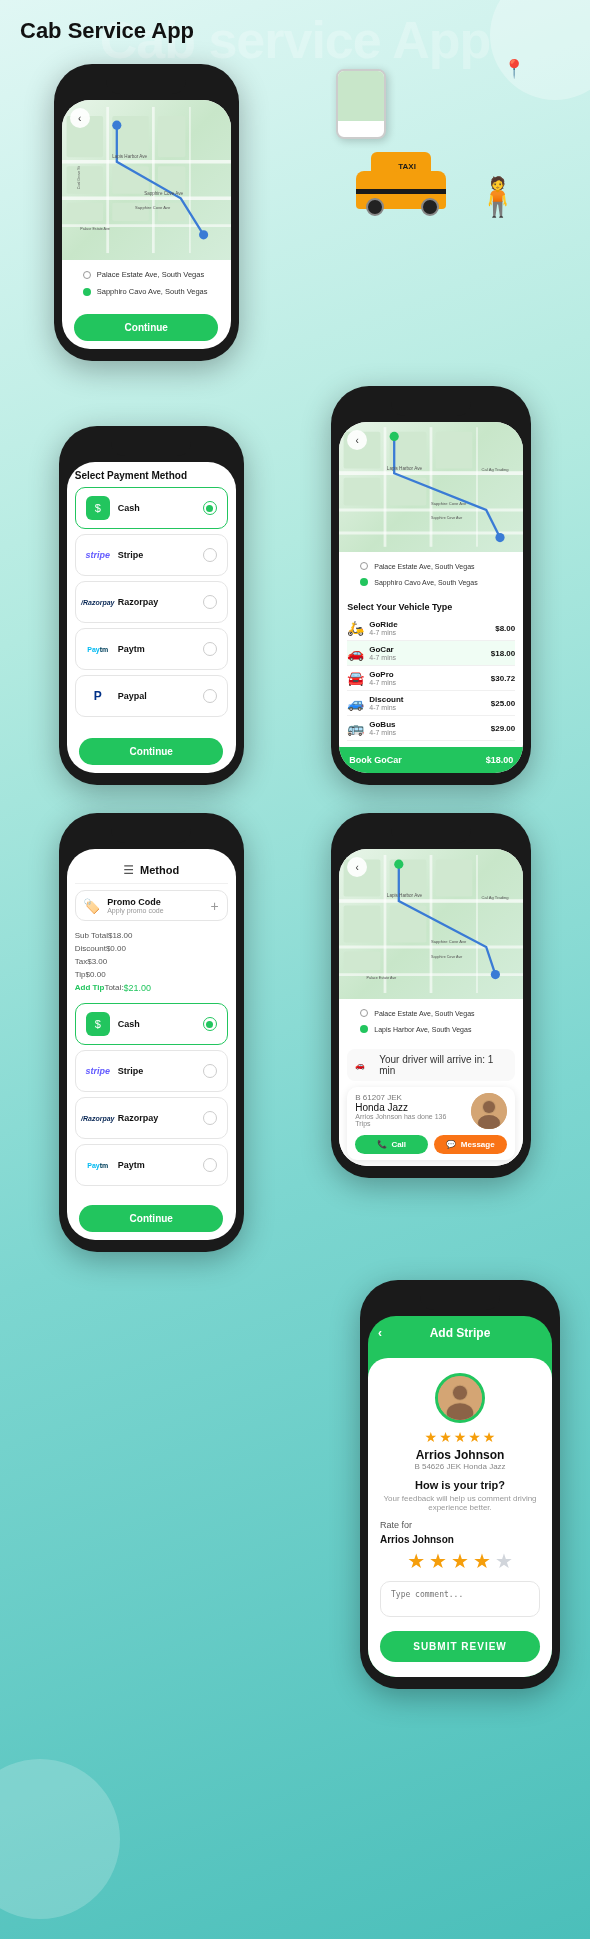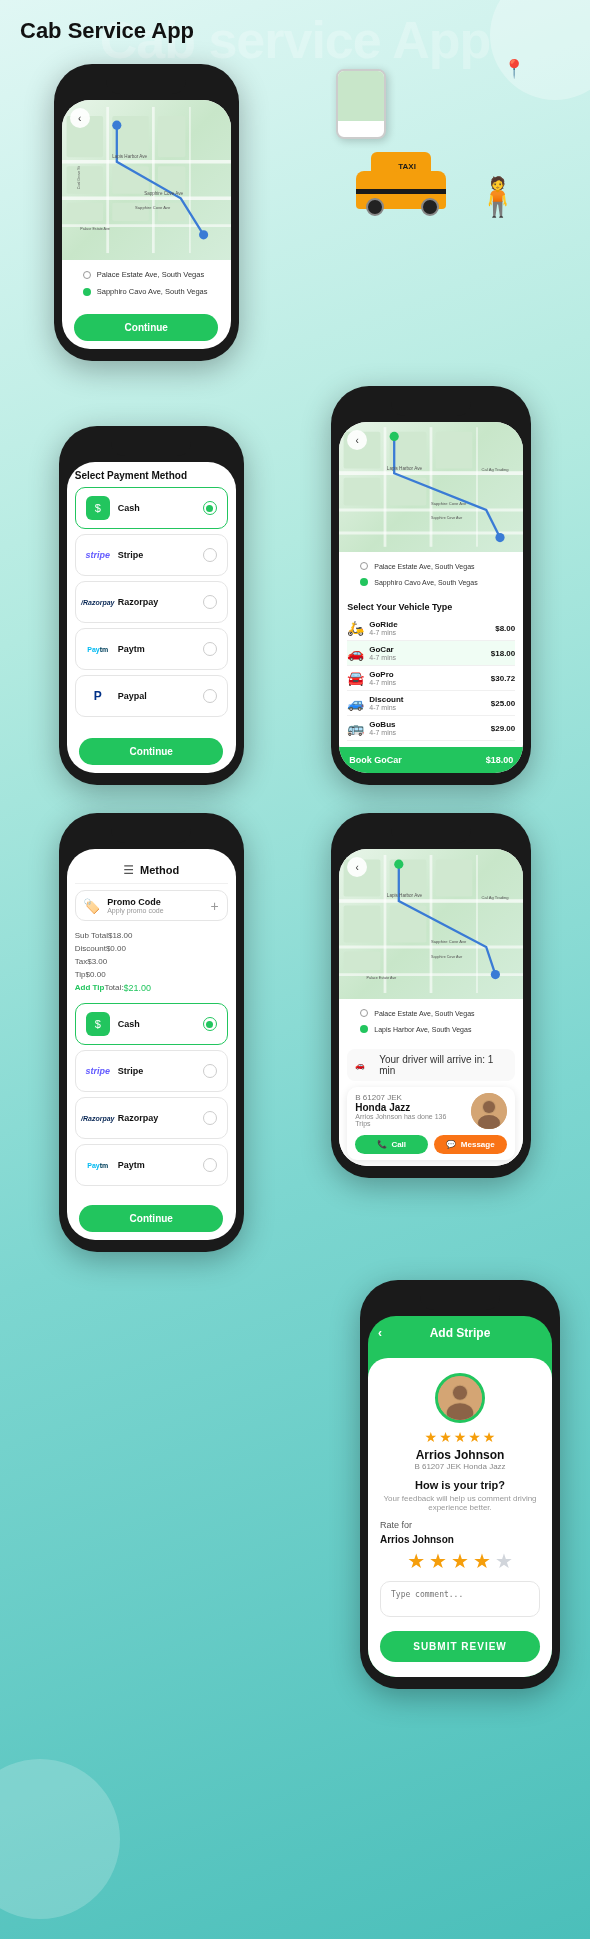--- a/index.html
+++ b/index.html
@@ -363,21 +363,21 @@
     }
     .driver-details {
       flex: 1;
     }
     .driver-plate {
       font-size: 8px;
       color: #777;
     }
     .driver-name {
       font-size: 10px;
-      font-weight: 700;
+      font-weight: 400;
       color: #111;
     }
     .driver-trips {
       font-size: 7px;
       color: #888;
     }
     .driver-avatar {
       width: 36px;
       height: 36px;
       border-radius: 50%;
@@ -1042,21 +1042,21 @@
         </div>
         
         <div class="review-stars">
           <span class="star-filled">★</span>
           <span class="star-filled">★</span>
           <span class="star-filled">★</span>
           <span class="star-filled">★</span>
           <span class="star-filled">★</span>
         </div>
         <div class="review-driver-name">Arrios Johnson</div>
-        <div class="review-vehicle">B 61207 JEK Honda Jazz</div>
+        <div class="review-vehicle">B 54626 JEK Honda Jazz</div>
         <div class="review-question">How is your trip?</div>
         <div class="review-sub">Your feedback will help us comment driving experience better.</div>
         <div class="review-rate-label">
           <span>Rate for</span>
         </div>
         <div class="review-rate-label">
           <strong class="rate-name">Arrios Johnson</strong>
         </div>
         
         <div class="review-rating-stars">

